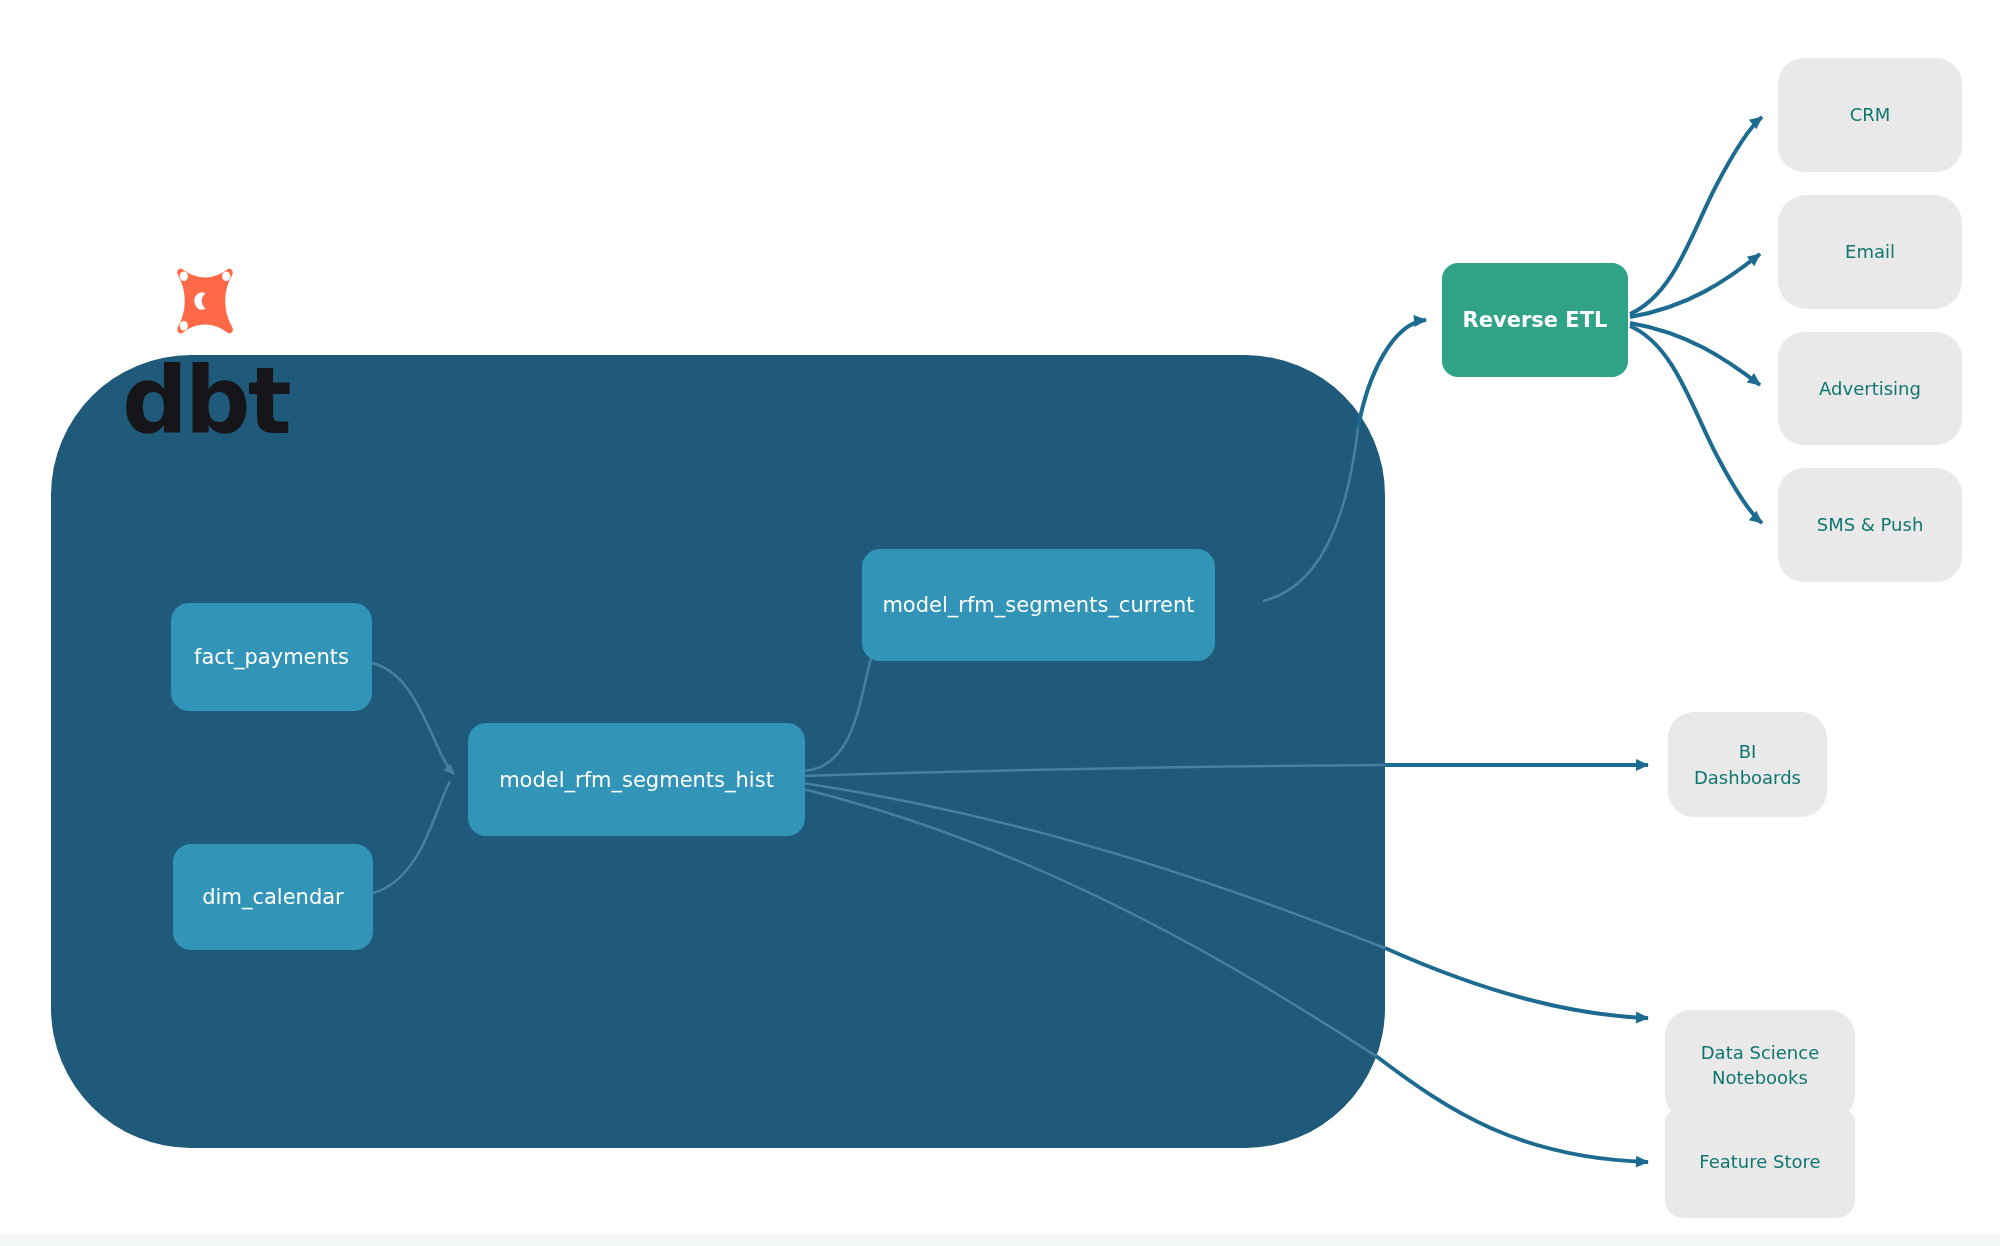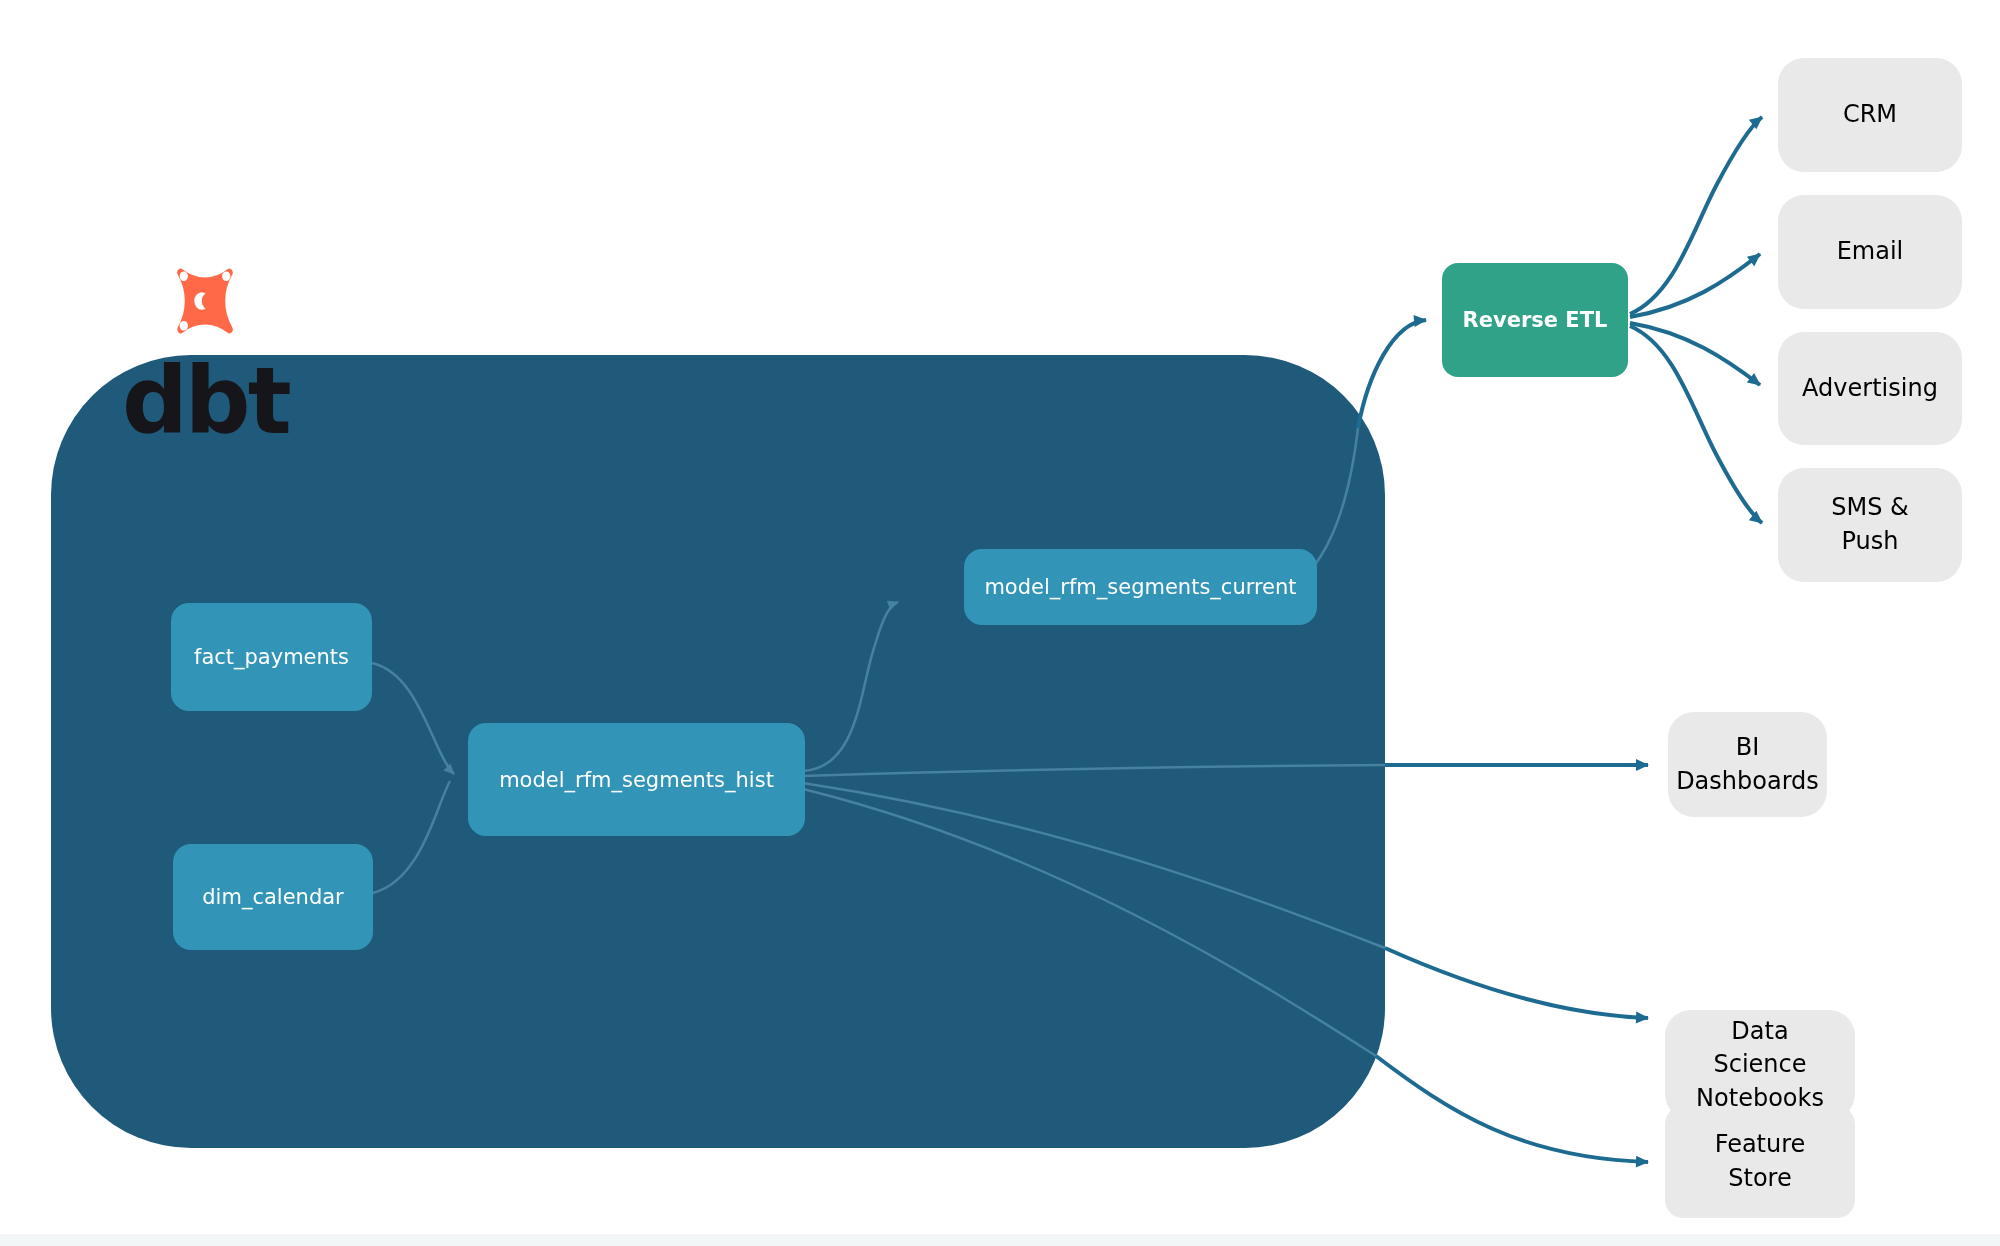--- a/index.html
+++ b/index.html
@@ -20,21 +20,21 @@
   
   .edges{position:absolute;left:0;top:0;width:2000px;height:1246px;pointer-events:none;}
   .el{fill:none;stroke:#46829f;stroke-width:2.5;}
   .ed{fill:none;stroke:#1d6b90;stroke-width:4;}
 
   
   .node{position:absolute;display:flex;align-items:center;justify-content:center;
         text-align:center;box-sizing:border-box;}
   .node.teal{background:#3294b6;border-radius:18px;color:#ffffff;font-size:21px;}
   .node.green{background:#2fa288;border-radius:16px;color:#ffffff;font-size:21px;font-weight:bold;}
-  .node.gray{background:#e9e9e9;border-radius:26px;color:#000000;font-size:24px;
+  .node.gray{background:#e9e9e9;border-radius:26px;color:#0f766e;font-size:18px;
              line-height:1.4;padding:0 22px;}
 
   .bottom-strip{position:absolute;left:0;top:1234px;width:2000px;height:12px;background:#f3f6f6;}
 </style>
 </head>
 <body>
 
 <div class="canvas">
 
   <div class="wh"></div>
@@ -83,32 +83,32 @@
 
   <div class="node teal" style="left:171px;top:603px;width:201px;height:108px;">
     <span>fact_payments</span>
   </div>
   <div class="node teal" style="left:173px;top:844px;width:200px;height:106px;">
     <span>dim_calendar</span>
   </div>
   <div class="node teal" style="left:468px;top:723px;width:337px;height:113px;">
     <span>model_rfm_segments_hist</span>
   </div>
-  <div class="node teal" style="left:964px;top:549px;width:353px;height:76px;">
+  <div class="node teal" style="left:862px;top:549px;width:353px;height:112px;">
     <span>model_rfm_segments_current</span>
   </div>
 
   <div class="node green" style="left:1442px;top:263px;width:186px;height:114px;">
     <span>Reverse ETL</span>
   </div>
 
   <div class="node gray" style="left:1778px;top:58px;width:184px;height:114px;">
     <span>CRM</span>
   </div>
-  <div class="node gray" style="left:1778px;top:195px;width:184px;height:114px;">
+  <div class="node gray" style="left:1778px;top:195px;width:184px;height:114px;border-radius:28px;">
     <span>Email</span>
   </div>
   <div class="node gray" style="left:1778px;top:332px;width:184px;height:113px;">
     <span>Advertising</span>
   </div>
   <div class="node gray" style="left:1778px;top:468px;width:184px;height:114px;">
     <span>SMS &amp; Push</span>
   </div>
 
   <div class="node gray" style="left:1668px;top:712px;width:159px;height:105px;">

